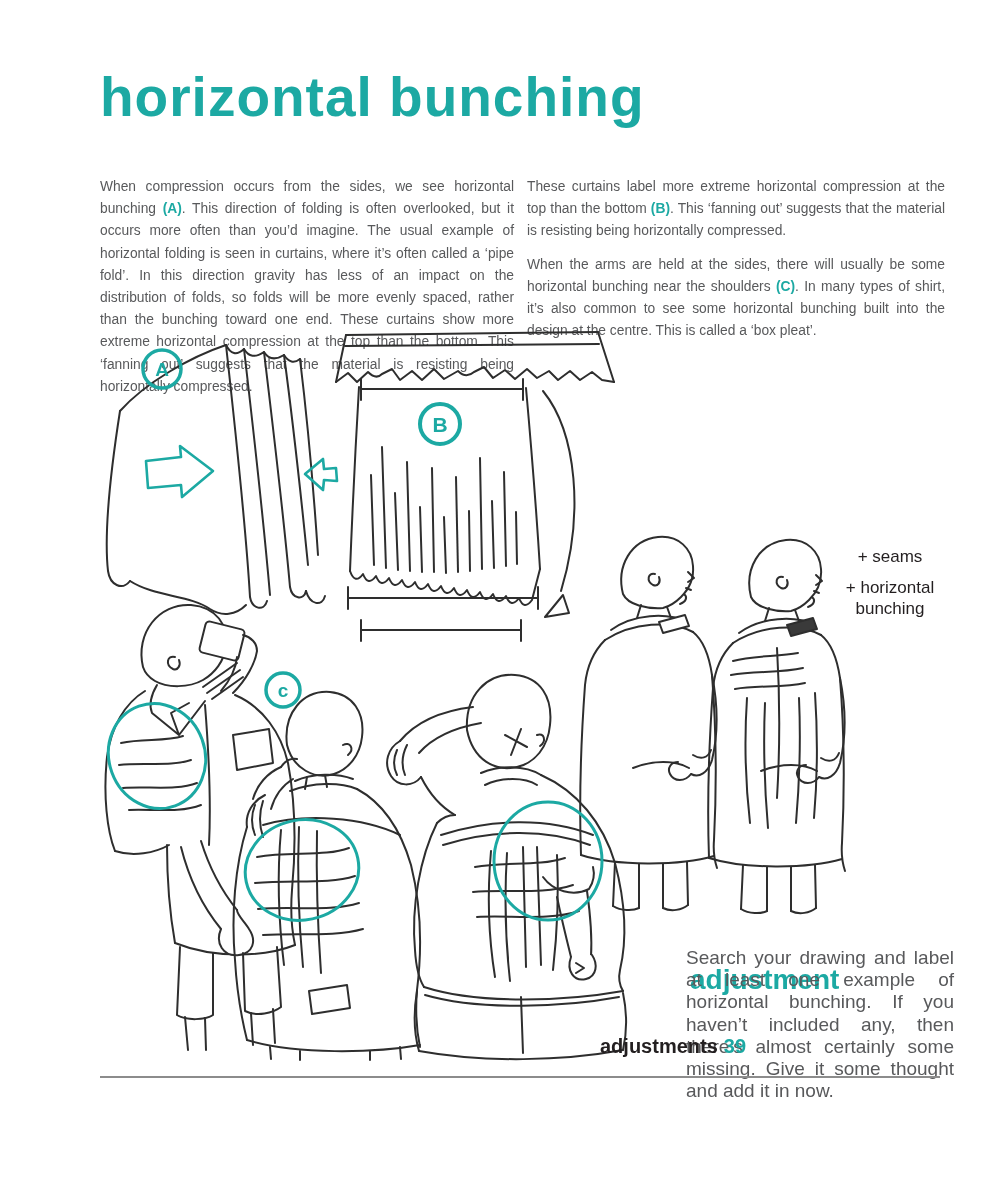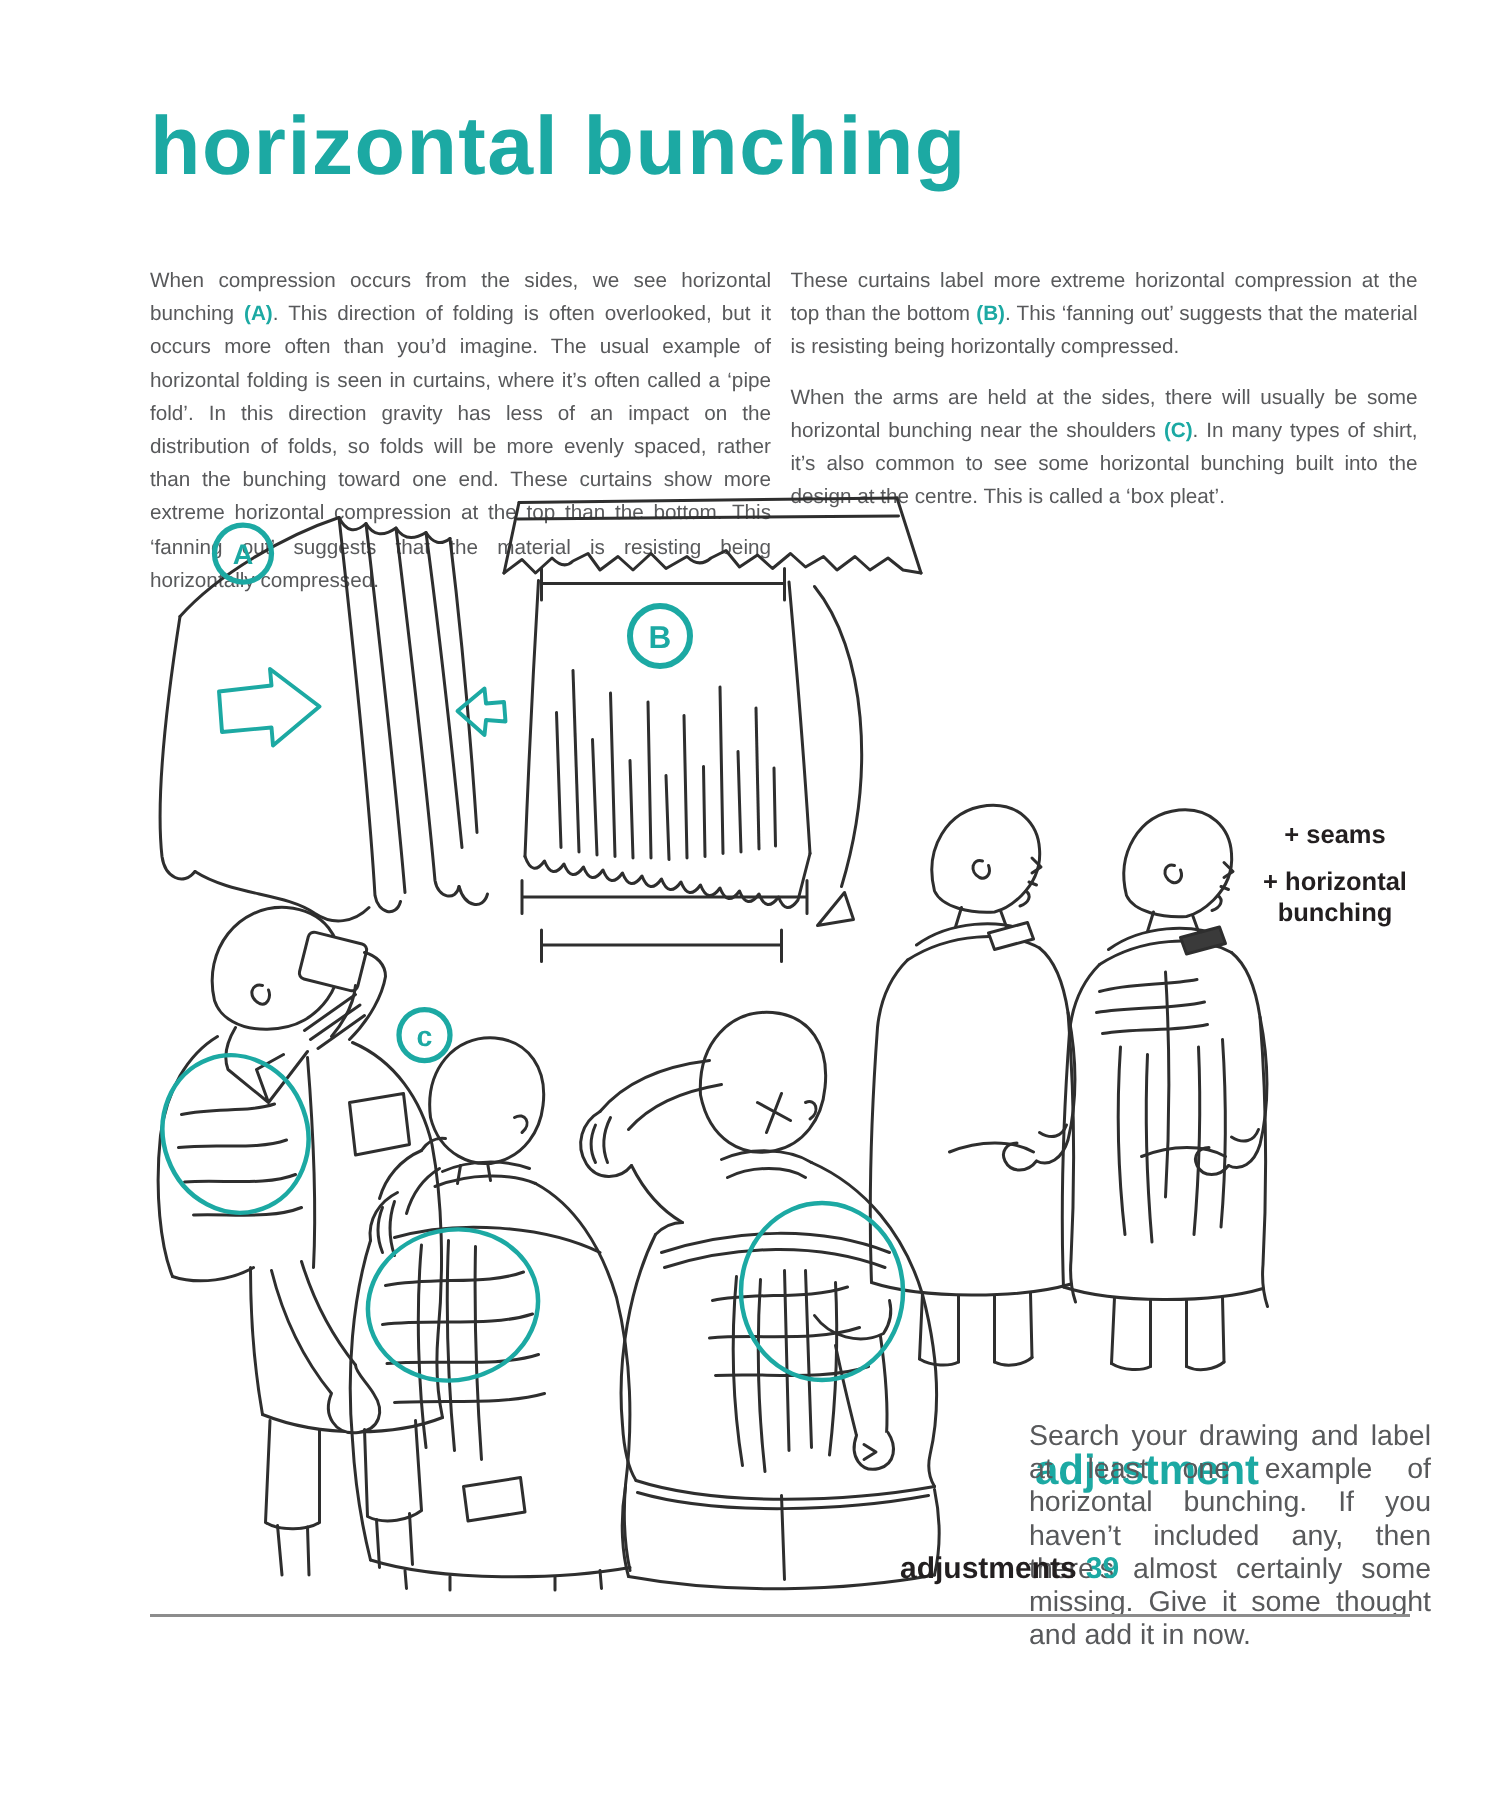--- a/index.html
+++ b/index.html
@@ -36,21 +36,21 @@
   .teal{stroke:var(--teal);}
   .t26{stroke-width:2.6;}
   .t3{stroke-width:3;}
   .t35{stroke-width:3.5;}
   .t4{stroke-width:4;}
   .fillw{fill:#fff;}
   .filld{fill:#3a3a3a;}
   .gray{stroke:#a9a9a9;stroke-width:1.4;}
   .lbl{fill:var(--teal);stroke:none;font-weight:bold;font-family:"Liberation Sans",sans-serif;}
   .anno{
-    font-weight:bold;color:var(--dark);font-size:17px;line-height:21px;text-align:center;
+    font-weight:normal;color:var(--dark);font-size:17px;line-height:21px;text-align:center;
   }
   #anno-seams{left:830px;top:546px;width:120px;}
   #anno-bunching{left:828px;top:577px;width:124px;}
   #adjustment-heading{
     left:690px;top:964px;width:270px;
     color:var(--teal);font-size:28px;font-weight:bold;
   }
   #adjustment-body{
     left:686px;top:947px;width:268px;
     font-size:19px;line-height:22.2px;color:var(--body);text-align:justify;

